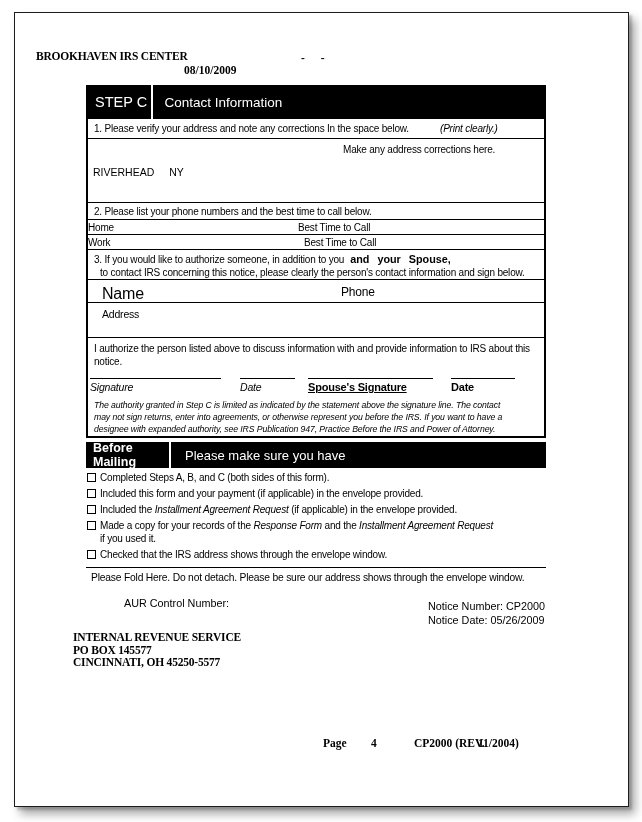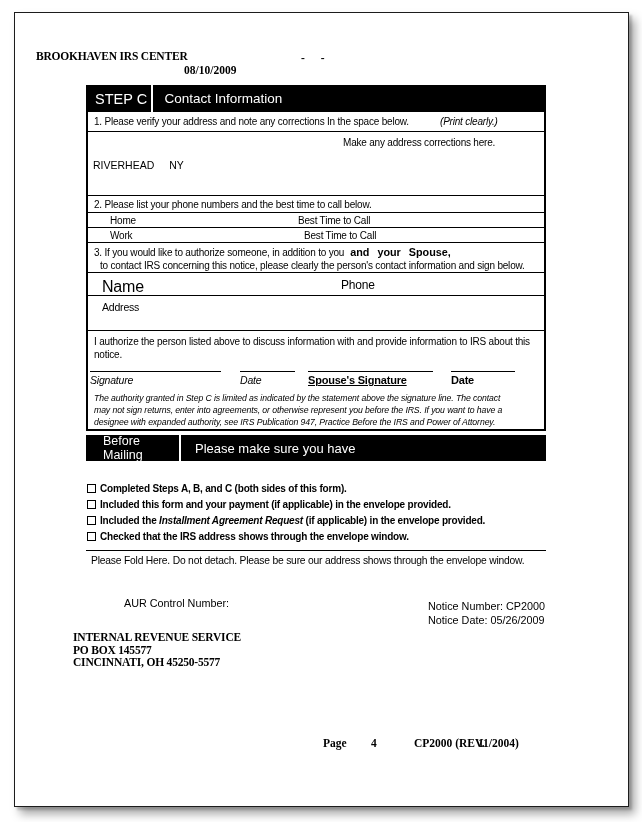--- a/index.html
+++ b/index.html
@@ -17,39 +17,39 @@
   
   .center-name { position: absolute; left: 21px; top: 37px; font-size: 11.5px; letter-spacing: -0.2px; }
   .masked-id { position: absolute; left: 286px; top: 39px; font-size: 11.5px; }
   .masked-id .dash2 { margin-left: 16px; }
   .top-date { position: absolute; left: 169px; top: 51px; font-size: 11.5px; }
 
   
   .form-col { position: absolute; left: 71px; top: 72px; width: 460px; }
 
   .bar { background: #000; color: #fff; display: flex; align-items: center; }
-  .step-bar { height: 27px; }
+  .step-bar { height: 34px; }
   .step-bar .bar-label { margin-left: 9px; width: 56px; font-size: 14.5px; }
   .bar-divider { width: 1.5px; background: #fff; align-self: stretch; }
   .step-bar .bar-title { margin-left: 12px; font-size: 13.5px; }
 
   .formbox { border: 2px solid #000; border-top: none; }
   .row { position: relative; white-space: nowrap; font-size: 10px; letter-spacing: -0.2px; }
 
   .row-q1 { height: 20px; border-bottom: 1.5px solid #000; padding: 4px 16px 0 6px; }
   .print-note { position: absolute; left: 352px; top: 4px; font-style: italic; }
 
   .addr-area { height: 64px; border-bottom: 1.5px solid #000; position: relative; }
   .corrections-hint { position: absolute; left: 255px; top: 5px; font-size: 10px; letter-spacing: -0.2px; }
   .addr-line { position: absolute; left: 5px; top: 27px; font-size: 10.5px; }
   .addr-line .state { margin-left: 15px; }
 
   .row-q2 { height: 17px; border-bottom: 1px solid #000; padding: 3px 0 0 6px; }
   .row-phone { height: 15px; border-bottom: 1px solid #000; }
-  .row-phone .fld-label { position: absolute; left: 14px; top: 2px; padding-left: 8px; }
+  .row-phone .fld-label { position: absolute; left: 0; top: 2px; }
   .row-phone .bt-label { position: absolute; top: 2px; }
   .bt-home { left: 210px; } .bt-work { left: 216px; }
 
   .row-q3 { height: 30px; border-bottom: 1.5px solid #000; padding: 3px 0 0 6px; line-height: 12.5px; }
   .spouse-bold { font-weight: bold; font-size: 10.8px; word-spacing: 5px; margin-left: 6px; letter-spacing: 0; }
   .q3-line2 { padding-left: 6px; }
 
   .row-name { height: 23px; border-bottom: 1px solid #000; }
   .row-name .fld-label { position: absolute; left: 14px; top: 5px; font-size: 16px; }
   .row-name .phone-label { position: absolute; left: 253px; top: 5px; font-size: 12px; }
@@ -61,25 +61,25 @@
   .sig-row { position: absolute; left: 2px; top: 40px; display: flex; }
   .sig-item { border-top: 1.5px solid #000; padding-top: 2px; font-size: 10.5px; }
   .sig-1 { width: 131px; } .sig-2 { width: 55px; margin-left: 19px; }
   .sig-3 { width: 125px; margin-left: 13px; text-decoration: underline; } .sig-4 { width: 64px; margin-left: 18px; }
   .lbl-italic { font-style: italic; }
   .lbl-bold { font-weight: bold; font-size: 11px; letter-spacing: -0.2px; }
   .fine-print { position: absolute; left: 6px; top: 61px; width: 420px; font-size: 8.7px;
     font-style: italic; line-height: 12px; letter-spacing: -0.1px; white-space: normal; }
 
   .before-bar { height: 26px; margin-top: 4px; }
-  .before-bar .bar-label { margin-left: 17px; width: 76px; font-size: 12.5px; }
+  .before-bar .bar-label { margin-left: 7px; width: 76px; font-size: 12.5px; font-weight: bold; }
   .before-bar .bar-divider { width: 2px; }
   .before-bar .bar-title { margin-left: 14px; font-size: 13px; }
 
-  .checklist { margin-top: 22px; font-weight: bold; }
+  .checklist { margin-top: 4px; }
   .check-item { display: flex; align-items: flex-start; margin-bottom: 4.5px; font-size: 10px; letter-spacing: -0.2px; line-height: 11.5px; }
   .checkbox { width: 9px; height: 9px; border: 1px solid #000; margin: 1px 4px 0 1px; flex-shrink: 0; background: #fff; }
   .check-line2 { margin-top: 1px; }
 
   .fold-divider { border-top: 1.5px solid #000; margin-top: 7px; }
   .fold-note { margin-top: 4px; padding-left: 5px; font-size: 10.3px; letter-spacing: -0.2px; white-space: nowrap; }
 
   
   .aur-label { position: absolute; left: 109px; top: 584px; font-size: 10.8px; }
   .notice-info { position: absolute; left: 413px; top: 587px; font-size: 10.8px; line-height: 13.5px; }
@@ -174,20 +174,26 @@
       <div class="check-item">
         <span class="checkbox"></span>
         <span class="check-text"><span>Included this form and your payment (if applicable) in the envelope provided.</span></span>
       </div>
 
       <div class="check-item">
         <span class="checkbox"></span>
         <span class="check-text"><span>Included the </span><i>Installment Agreement Request</i><span> (if applicable) in the envelope provided.</span></span>
       </div>
 
+      <div class="check-item">
+        <span class="checkbox"></span>
+        <span class="check-text"><span>Made a copy for your records of the </span><i>Response Form</i><span> and the </span><i>Installment Agreement Request</i>
+          <div class="check-line2">if you used it.</div>
+        </span>
+      </div>
 
       <div class="check-item">
         <span class="checkbox"></span>
         <span class="check-text"><span>Checked that the IRS address shows through the envelope window.</span></span>
       </div>
 
     </div>
 
     <div class="fold-divider"></div>
     <div class="fold-note">Please Fold Here. Do not detach. Please be sure our address shows through the envelope window.</div>

